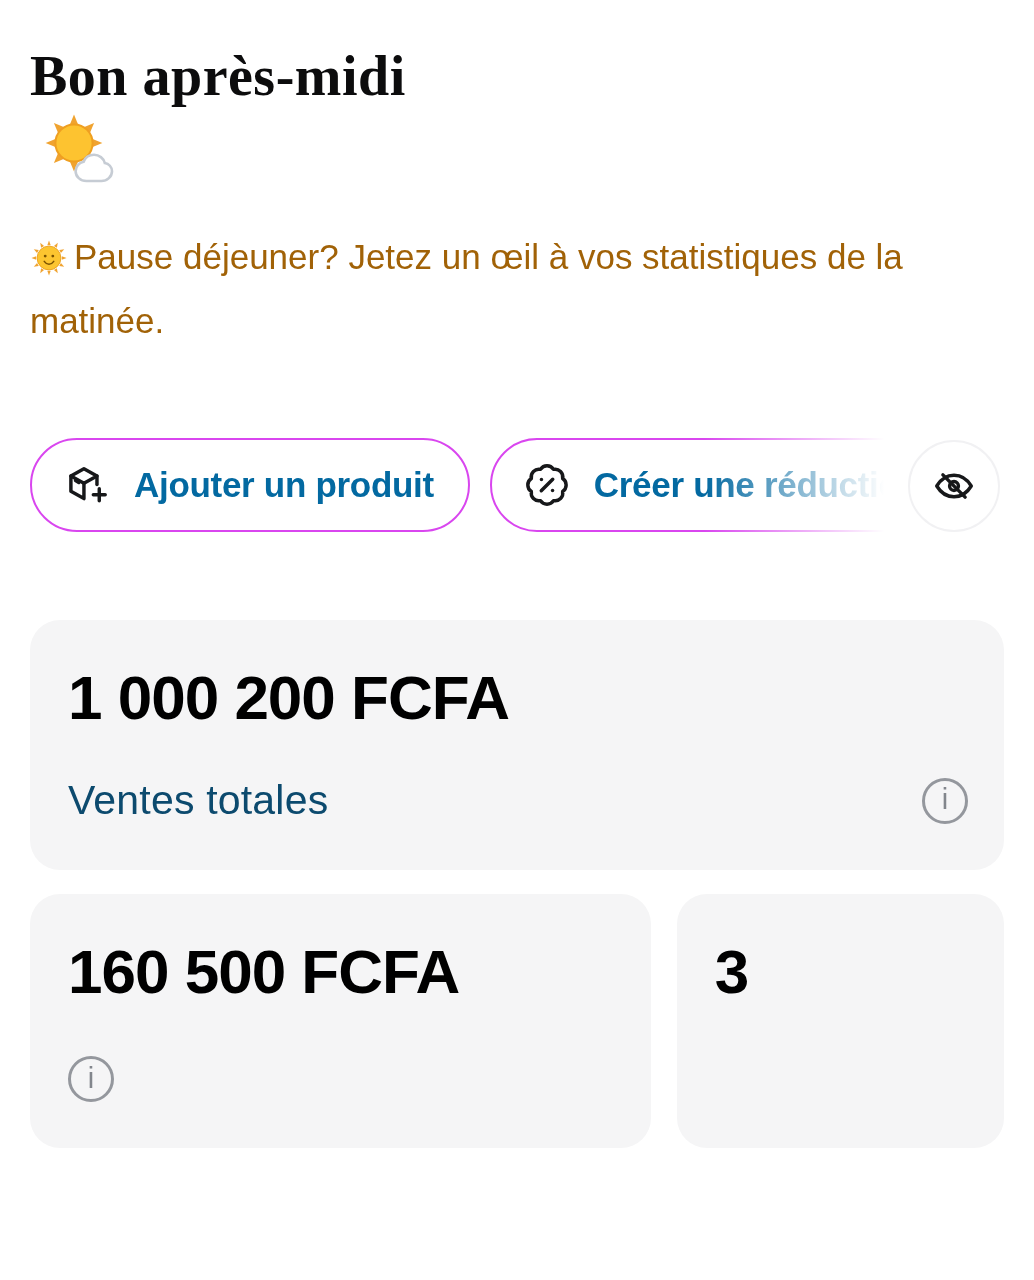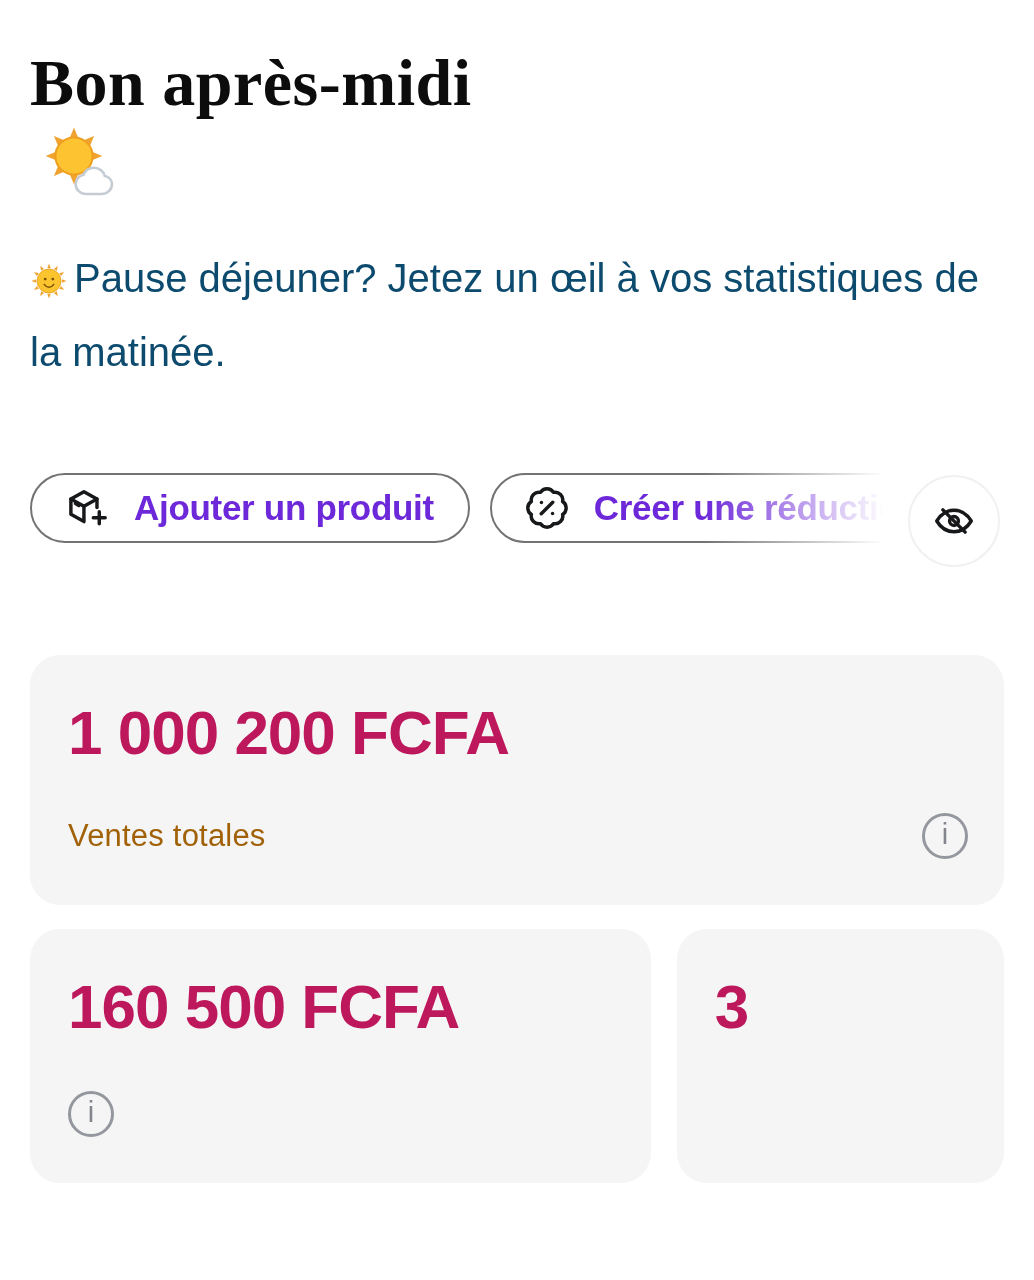--- a/index.html
+++ b/index.html
@@ -9,58 +9,58 @@
     font-family:"Liberation Sans", sans-serif;
     color:#17181a;
   }
   button { font:inherit; background:none; border:none; cursor:pointer; color:inherit; }
   .page { width:1034px; height:1280px; padding:0 30px; }
 
   .greeting {
     margin-top:40px;
     font-family:"Liberation Serif", "DejaVu Serif", serif;
     font-weight:700;
-    font-size:66px;
+    font-size:56px;
     line-height:1.3;
     color:#0c0c0d;
     letter-spacing:0.5px;
   }
   .emoji-lg { width:80px; height:80px; vertical-align:-12px; margin-left:10px; }
 
   .subtitle {
     margin-top:26px;
-    font-size:40px;
+    font-size:35px;
     line-height:1.85;
-    color:#0c4a6e;
+    color:#a16207;
     max-width:950px;
   }
   .emoji-sm { width:38px; height:38px; vertical-align:-8px; margin-right:6px; }
 
   .actions {
     position:relative;
     margin-top:84px;
     height:96px;
     display:flex;
     gap:20px;
     overflow:hidden;
   }
   .pill {
     flex:none;
-    height:70px;
-    border:2px solid #737373;
+    height:94px;
+    border:2px solid #d946ef;
     border-radius:48px;
     background:#ffffff;
     display:inline-flex;
     align-items:center;
     gap:24px;
     padding:0 34px 0 32px;
     font-size:35px;
     font-weight:700;
     letter-spacing:-0.3px;
-    color:#6d28d9;
+    color:#0369a1;
     white-space:nowrap;
   }
   .pill svg { width:46px; height:46px; flex:none; }
   .fade {
     position:absolute; top:0; right:0;
     width:300px; height:100%;
     background:linear-gradient(to right, rgba(255,255,255,0), #ffffff 60%);
     z-index:2;
     pointer-events:none;
   }
@@ -86,29 +86,29 @@
   .stat-card.big { margin-top:86px; height:250px; }
   .stats-row { display:flex; gap:26px; margin-top:24px; }
   .stats-row .stat-card { height:254px; }
   .card-7days { flex:2.16 1 0; }
   .card-products { flex:1 1 0; }
 
   .value {
     font-size:62px;
     font-weight:700;
     letter-spacing:-1px;
-    color:#be185d;
+    color:#000000;
     white-space:nowrap;
   }
   .card-foot {
     display:flex;
     align-items:center;
     justify-content:space-between;
   }
-  .label { font-size:31px; color:#a16207; letter-spacing:0.2px; }
+  .label { font-size:41px; color:#0c4a6e; letter-spacing:0.2px; }
   .info {
     width:46px; height:46px; flex:none;
     border-radius:50%;
     border:3px solid #94979d;
     color:#82868c;
     font-size:29px;
     line-height:1;
     display:flex; align-items:center; justify-content:center;
     padding-bottom:2px;
   }

